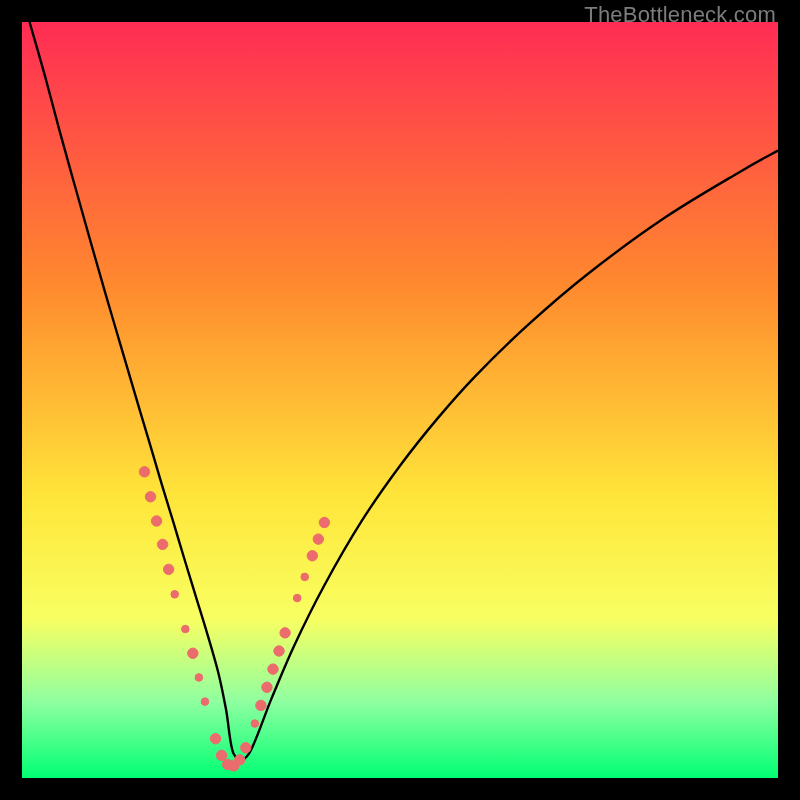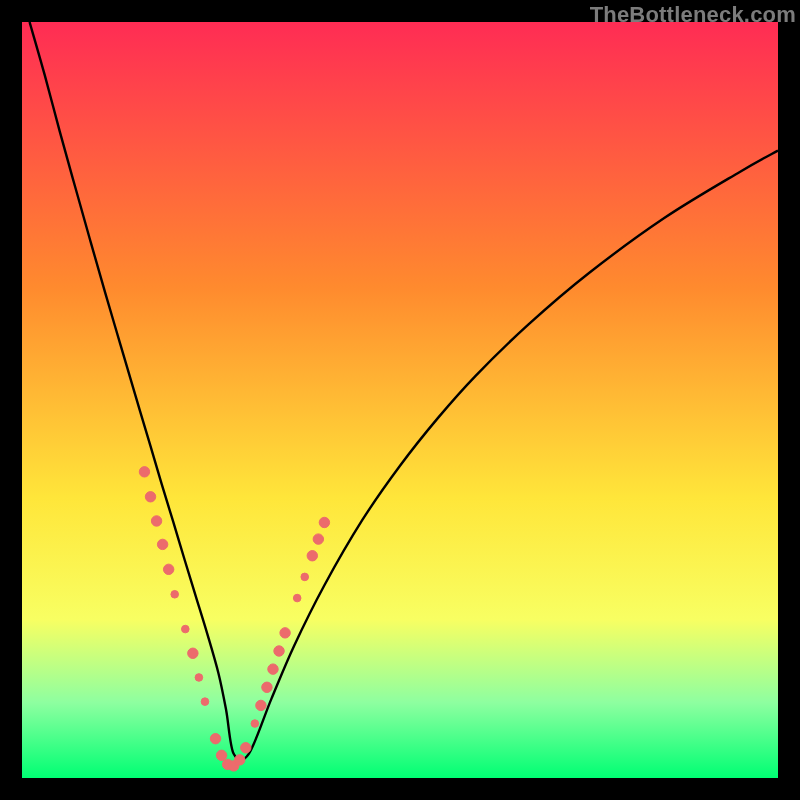--- a/index.html
+++ b/index.html
@@ -24,24 +24,24 @@
     position: absolute;
     left: 22px;
     top: 22px;
     width: 756px;
     height: 756px;
     overflow: hidden;
   }
   .watermark {
     position: absolute;
     top: 2px;
-    right: 4px;
+    right: 24px;
     color: #7c7c7c;
     font-size: 22px;
-    font-weight: 700;
+    font-weight: 400;
     letter-spacing: 0.2px;
     user-select: none;
     margin-left: 16px;
   }
   svg { display: block; }
 </style>
 </head>
 <body>
 
 <div class="frame"></div>

